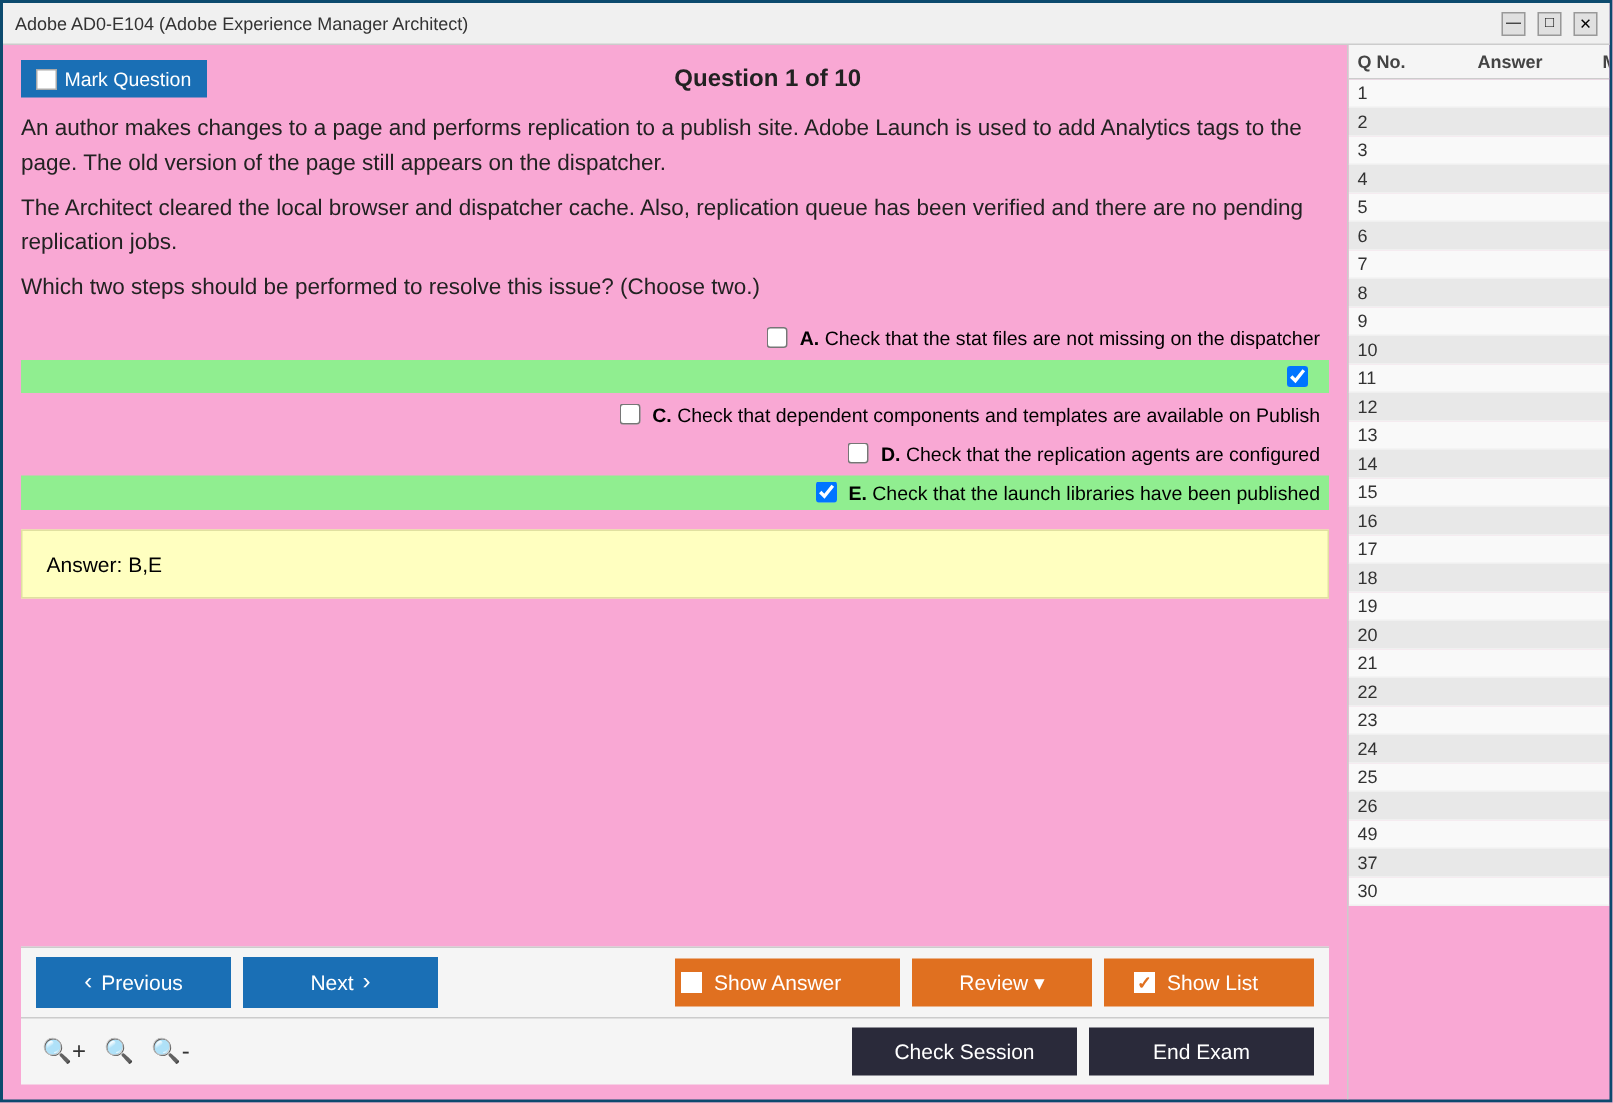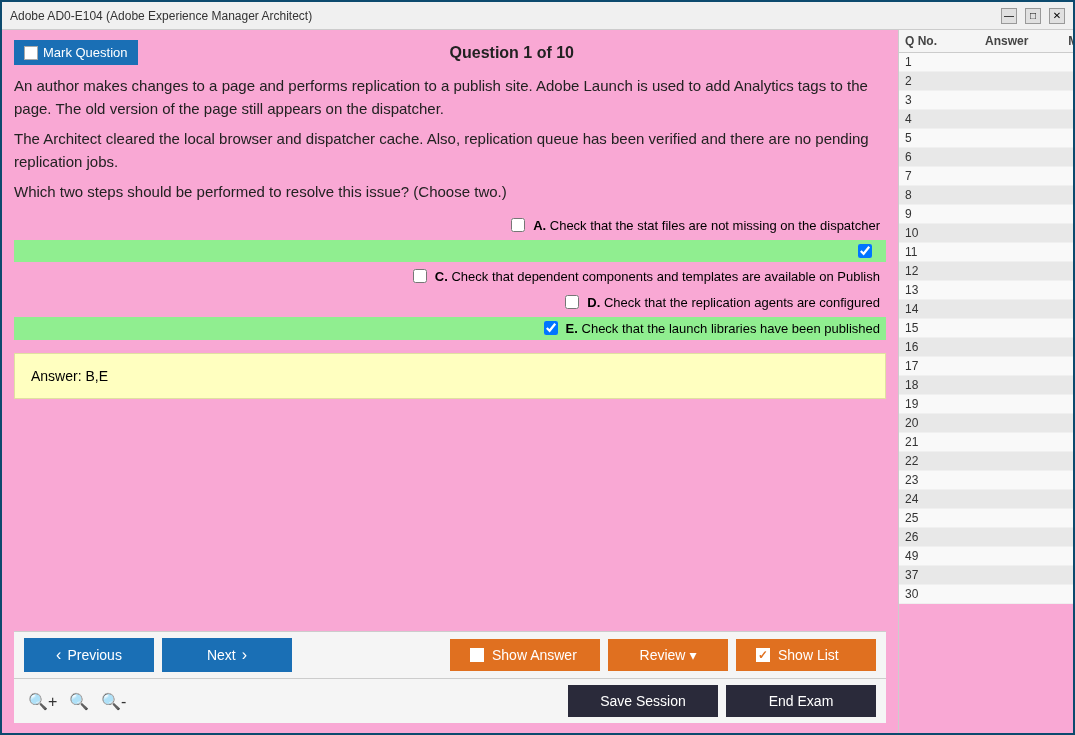--- a/index.html
+++ b/index.html
@@ -182,21 +182,21 @@
       gap: 6px;
     }
     .nav-btn .arrow {
       font-size: 16px;
     }
     .spacer { flex: 1; }
     .show-answer-btn {
       background: #e07020;
       color: white;
       border: none;
-      padding: 8px 20px;
+      padding: 8px 4px;
       font-size: 14px;
       cursor: pointer;
       min-width: 150px;
       display: flex;
       align-items: center;
       gap: 8px;
     }
     .review-btn {
       background: #e07020;
       color: white;
@@ -367,21 +367,21 @@
         </button>
       </div>
 
       <div class="bottom-bar2">
         <div class="zoom-btns">
           <button class="zoom-btn" style="font-size:16px;">🔍+</button>
           <button class="zoom-btn" style="font-size:16px;">🔍</button>
           <button class="zoom-btn" style="font-size:16px;">🔍-</button>
         </div>
         <button class="save-session-btn">
-          <span>Save Session</span>
+          <span>Check Session</span>
         </button>
         <button class="end-exam-btn">
           <span>End Exam</span>
         </button>
       </div>
     </div>
 
     <div class="sidebar">
       <div class="sidebar-header">
         <span>Q No.</span>

